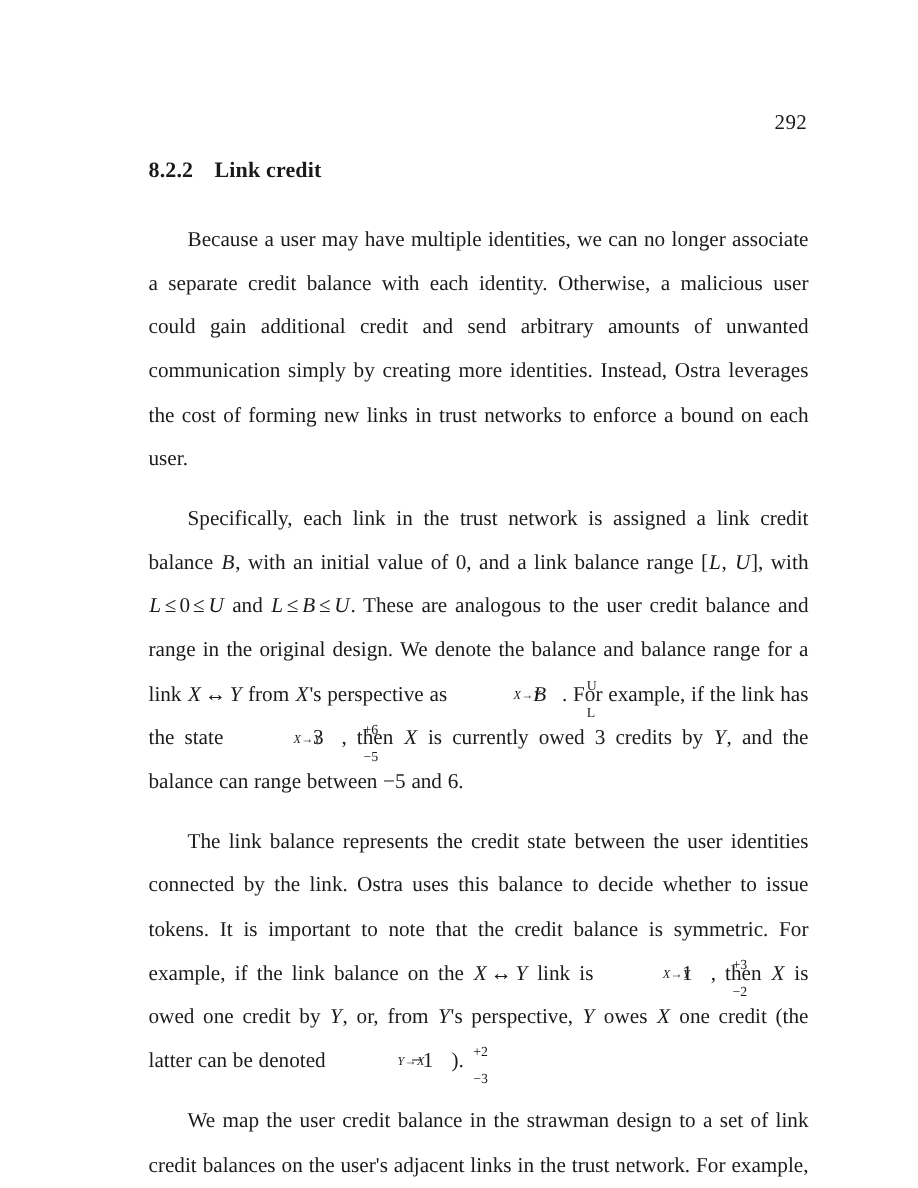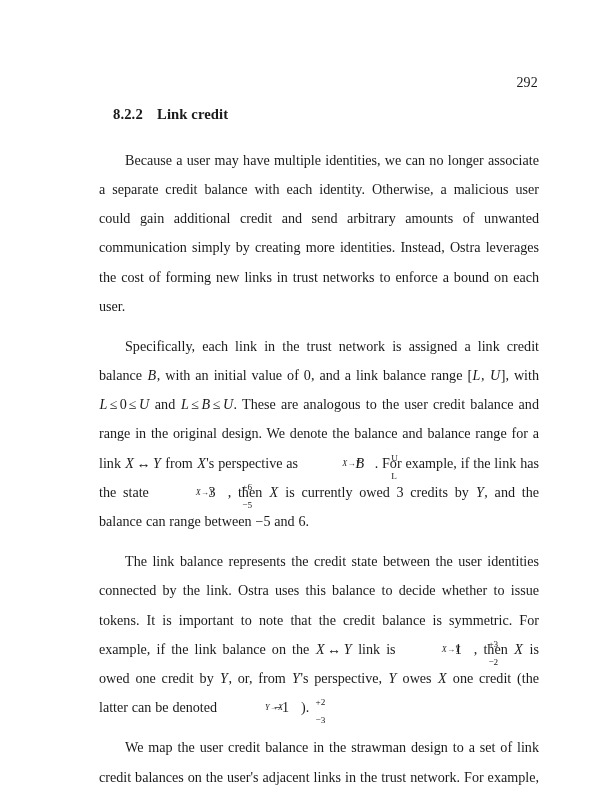--- a/index.html
+++ b/index.html
@@ -35,21 +35,21 @@
   .column {
     position: absolute;
     left: 99px;
     top: 106px;
     width: 440px;
   }
 
   h2.section-heading {
     font-size: 11pt;
     font-weight: bold;
-    margin: 0 0 24px 14px;
+    margin: 0 0 24px 0;
     line-height: 1.1;
     letter-spacing: .1px;
   }
   h2.section-heading .num {
     display: inline-block;
     min-width: 44px;
   }
 
   p.body-par {
     font-size: 10.6pt;

